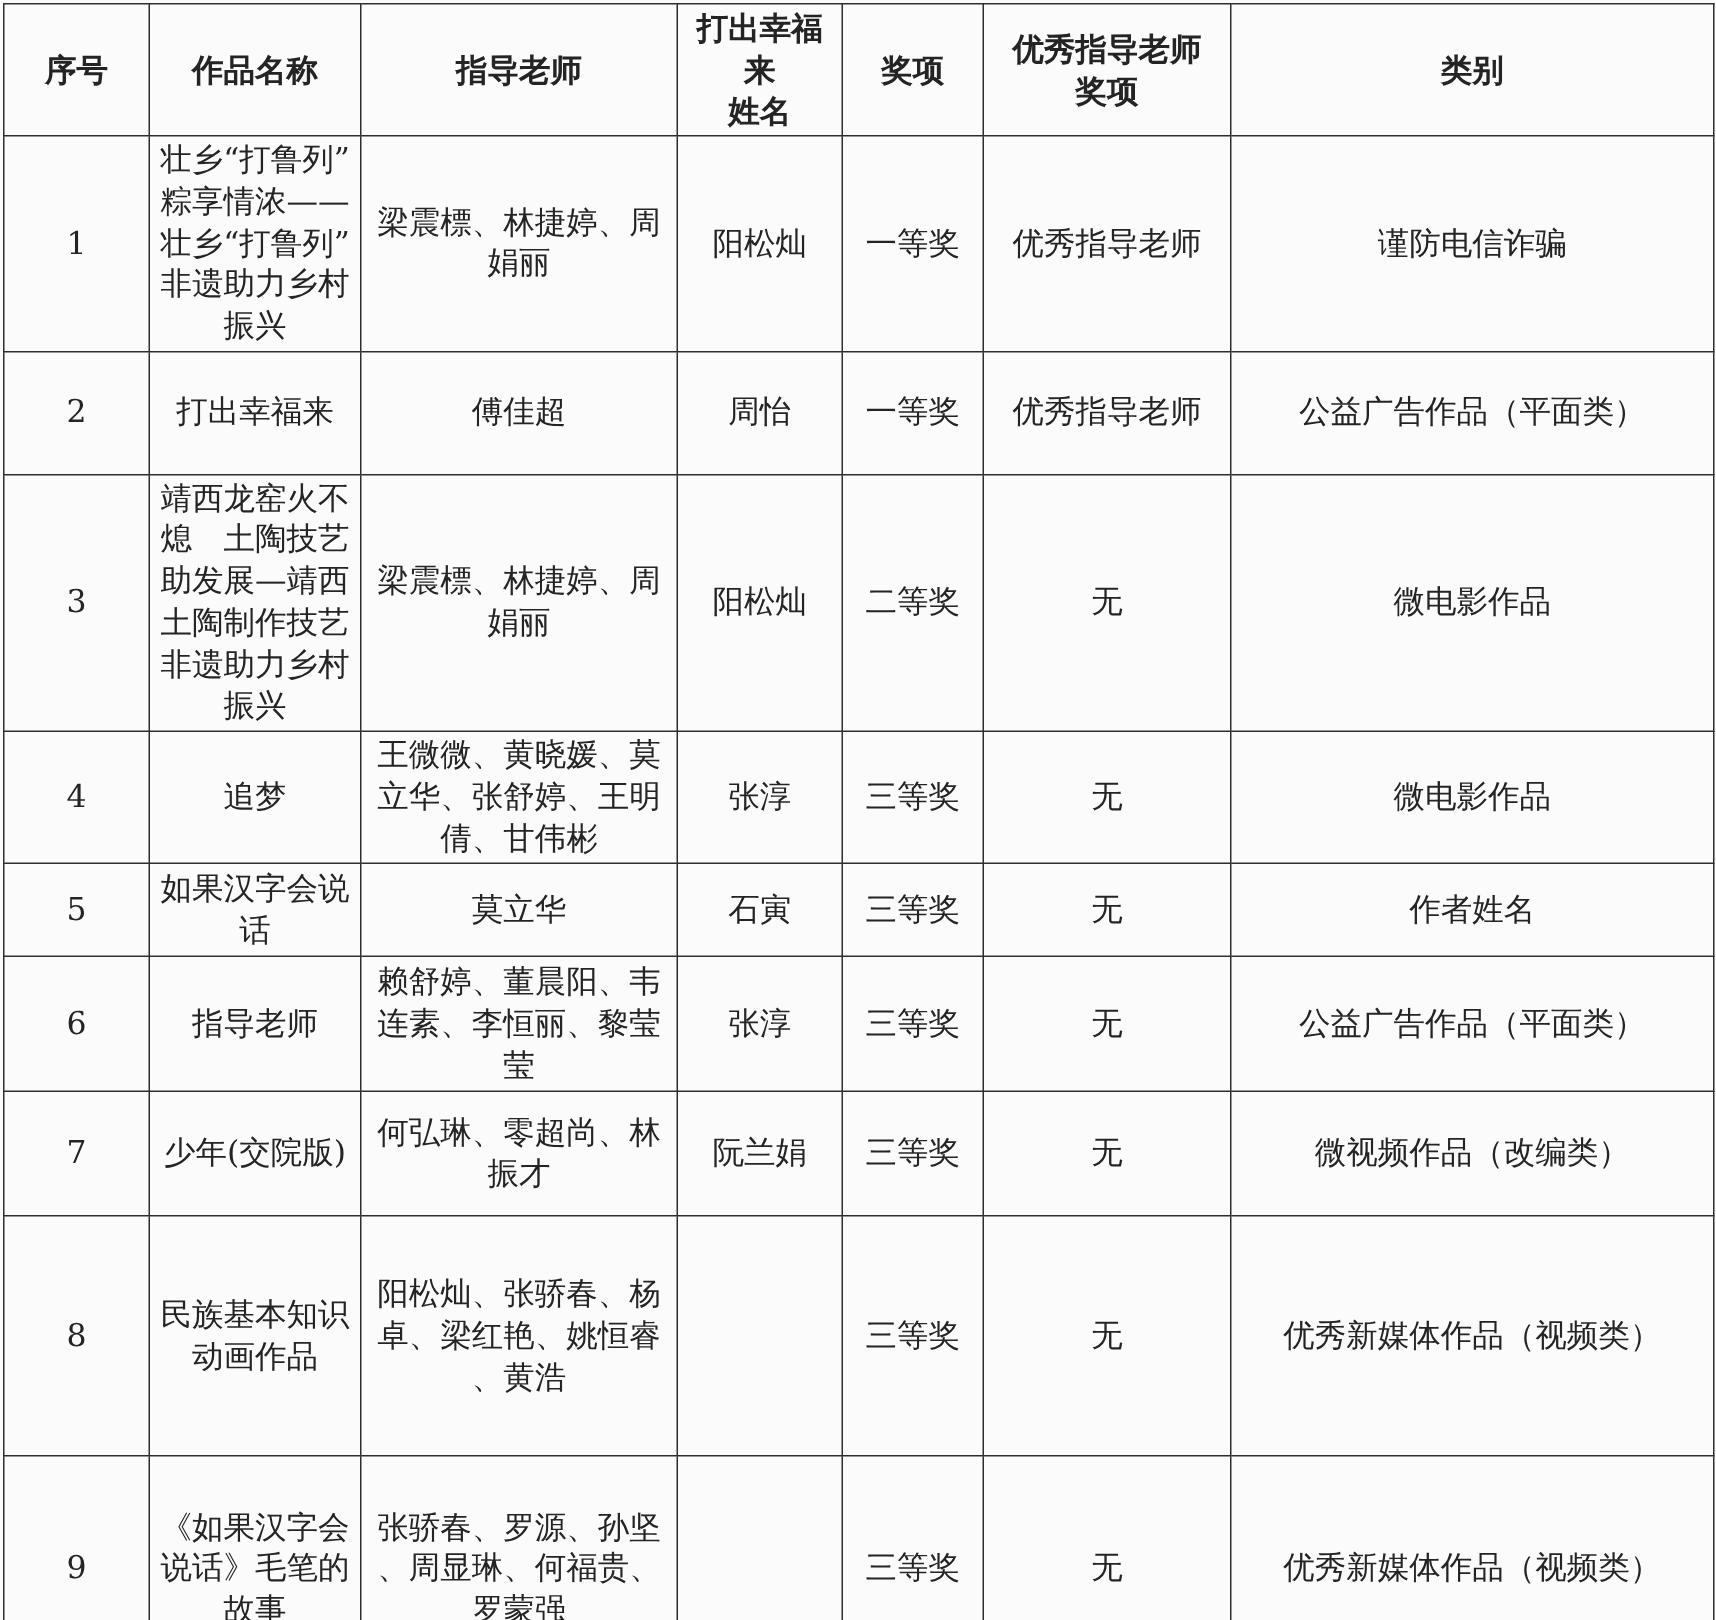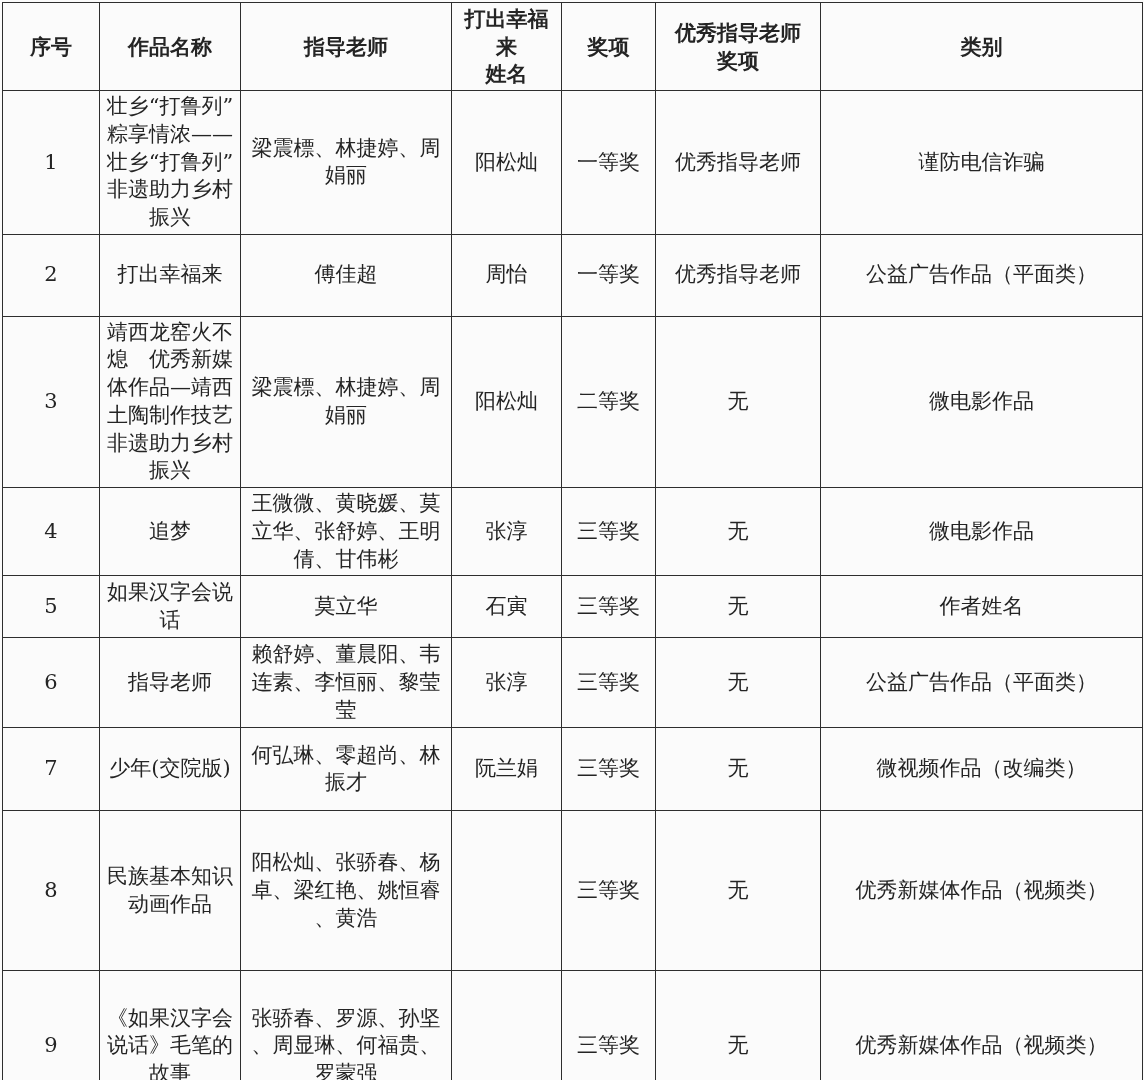--- a/index.html
+++ b/index.html
@@ -92,21 +92,21 @@
         <td>2</td>
         <td>打出幸福来</td>
         <td>傅佳超</td>
         <td>周怡</td>
         <td>一等奖</td>
         <td>优秀指导老师</td>
         <td>公益广告作品（平面类）</td>
       </tr>
       <tr style="height:165px;">
         <td>3</td>
-        <td>靖西龙窑火不熄　优秀新媒体作品—靖西土陶制作技艺非遗助力乡村振兴</td>
+        <td>靖西龙窑火不熄　土陶技艺助发展—靖西土陶制作技艺非遗助力乡村振兴</td>
         <td>梁震標、林捷婷、周娟丽</td>
         <td>阳松灿</td>
         <td>二等奖</td>
         <td>无</td>
         <td>微电影作品</td>
       </tr>
       <tr style="height:88px;">
         <td>4</td>
         <td>追梦</td>
         <td>王微微、黄晓媛、莫立华、张舒婷、王明倩、甘伟彬</td>

